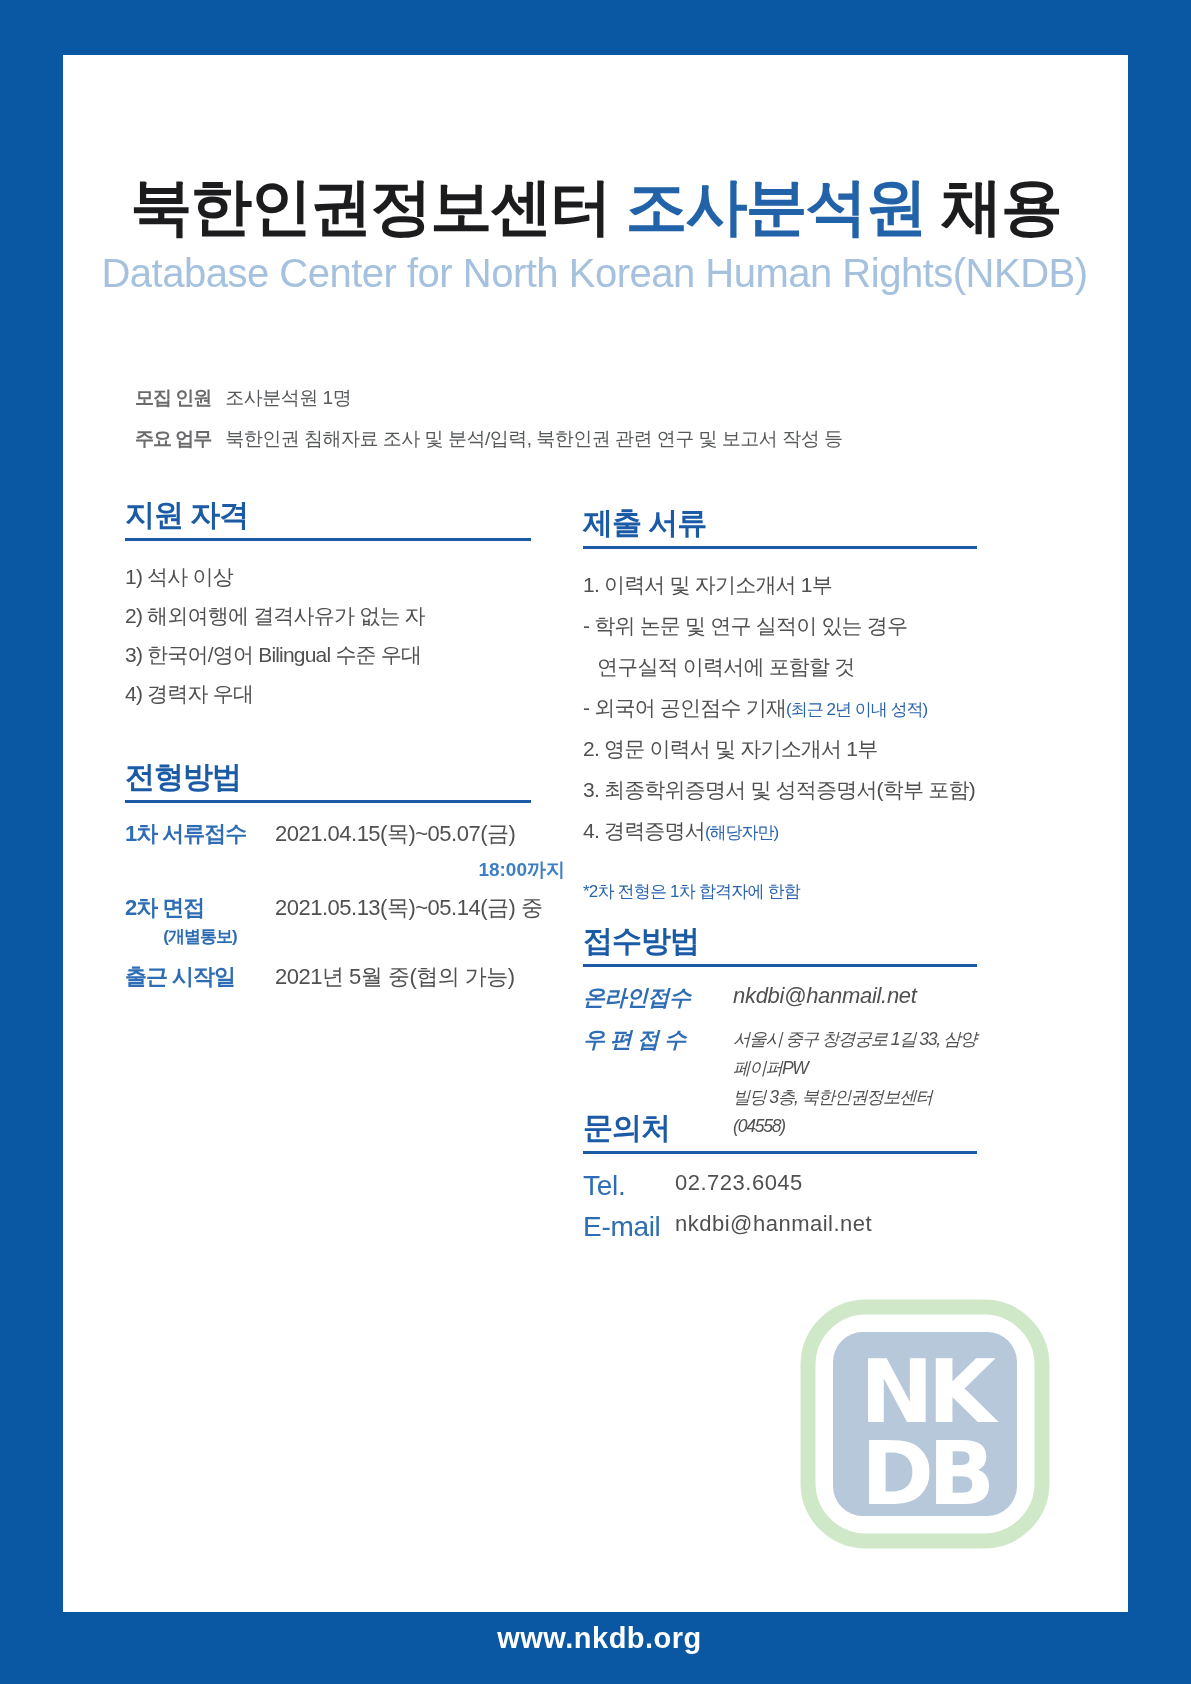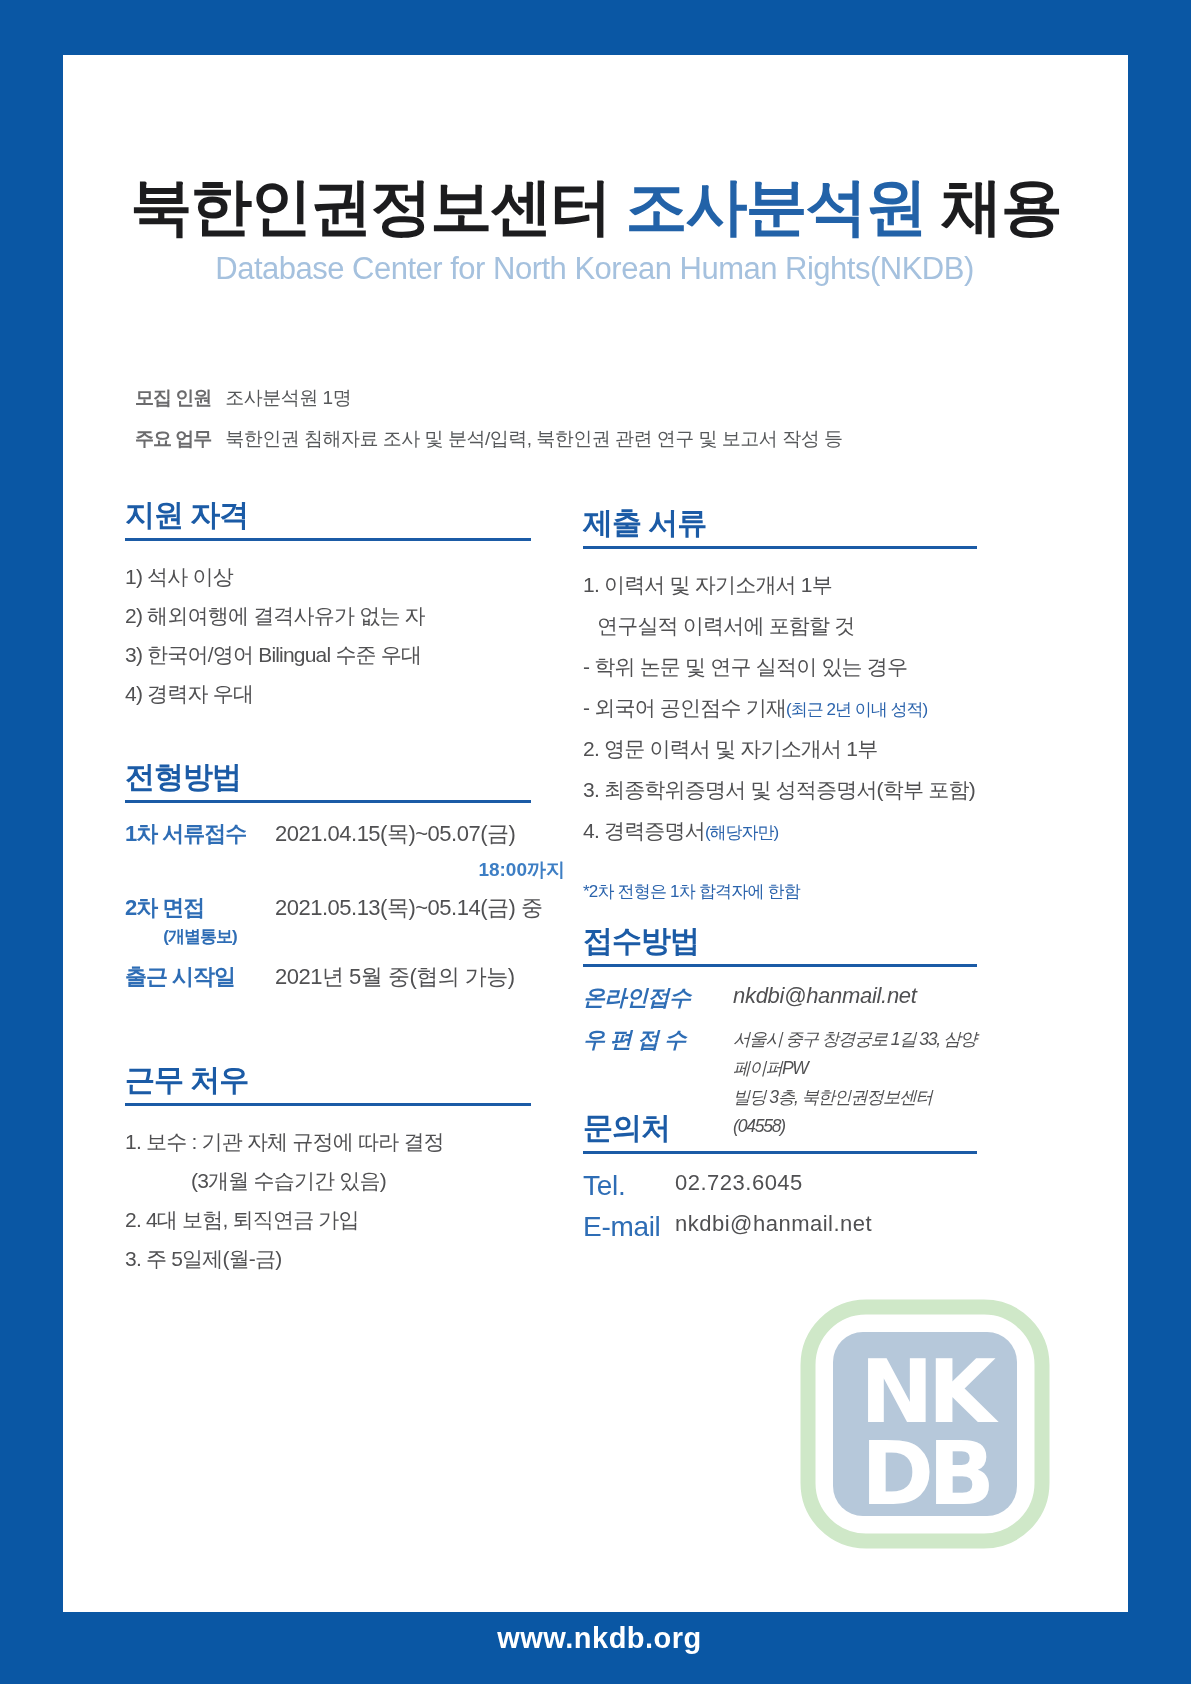--- a/index.html
+++ b/index.html
@@ -19,21 +19,21 @@
   .title{
     position:absolute;top:110px;left:0;right:0;
     text-align:center;
     font-size:62px;font-weight:bold;color:#1c1c1e;
     letter-spacing:-2px;white-space:nowrap;
   }
   .title .hl{color:#2262a8;}
   .subtitle{
     position:absolute;top:196px;left:0;right:11px;
     text-align:center;
-    font-size:31px;color:#a5c1de;letter-spacing:-0.5px;white-space:nowrap;padding-left:9px;
+    font-size:40px;color:#a5c1de;letter-spacing:-0.5px;white-space:nowrap;padding-left:9px;
   }
   
   .intro{position:absolute;left:72px;top:330px;font-size:19px;letter-spacing:-0.5px;}
   .intro-row{margin-bottom:15px;}
   .intro-label{font-weight:bold;color:#6b6b6d;margin-right:14px;letter-spacing:-1px;}
   .intro-value{color:#56585a;}
   
   .section{position:absolute;}
   .sec-head{
     font-size:30px;font-weight:bold;color:#1b5ba6;
@@ -120,36 +120,27 @@
         </div>
         <div class="proc-value">2021.05.13(목)~05.14(금) 중</div>
       </div>
       <div class="proc-row">
         <div class="proc-label">출근 시작일</div>
         <div class="proc-value">2021년 5월 중(협의 가능)</div>
       </div>
     </div>
   </div>
 
-  <div class="section" id="sec-work">
-    <div class="sec-head">근무 처우</div>
-    <div class="sec-body">
-      <div class="plain-item">1. 보수 : 기관 자체 규정에 따라 결정</div>
-      <div class="plain-item indent2" style="padding-left:66px;">(3개월 수습기간 있음)</div>
-      <div class="plain-item">2. 4대 보험,  퇴직연금 가입</div>
-      <div class="plain-item">3. 주 5일제(월-금)</div>
-    </div>
-  </div>
 
   <div class="section" id="sec-docs">
     <div class="sec-head">제출 서류</div>
     <div class="sec-body">
       <div class="plain-item"><span>1. 이력서 및 자기소개서 1부</span><span class="note-blue"></span></div>
+      <div class="plain-item"><span>- 학위 논문 및 연구 실적이 있는 경우</span><span class="note-blue"></span></div>
       <div class="plain-item indent1"><span>연구실적 이력서에 포함할 것</span><span class="note-blue"></span></div>
-      <div class="plain-item"><span>- 학위 논문 및 연구 실적이 있는 경우</span><span class="note-blue"></span></div>
       <div class="plain-item"><span>- 외국어 공인점수 기재</span><span class="note-blue">(최근 2년 이내 성적)</span></div>
       <div class="plain-item"><span>2. 영문 이력서 및 자기소개서 1부</span><span class="note-blue"></span></div>
       <div class="plain-item"><span>3. 최종학위증명서 및 성적증명서(학부 포함)</span><span class="note-blue"></span></div>
       <div class="plain-item"><span>4. 경력증명서</span><span class="note-blue">(해당자만)</span></div>
       <div class="footnote">*2차 전형은 1차 합격자에 한함</div>
     </div>
   </div>
 
   <div class="section" id="sec-apply">
     <div class="sec-head">접수방법</div>

